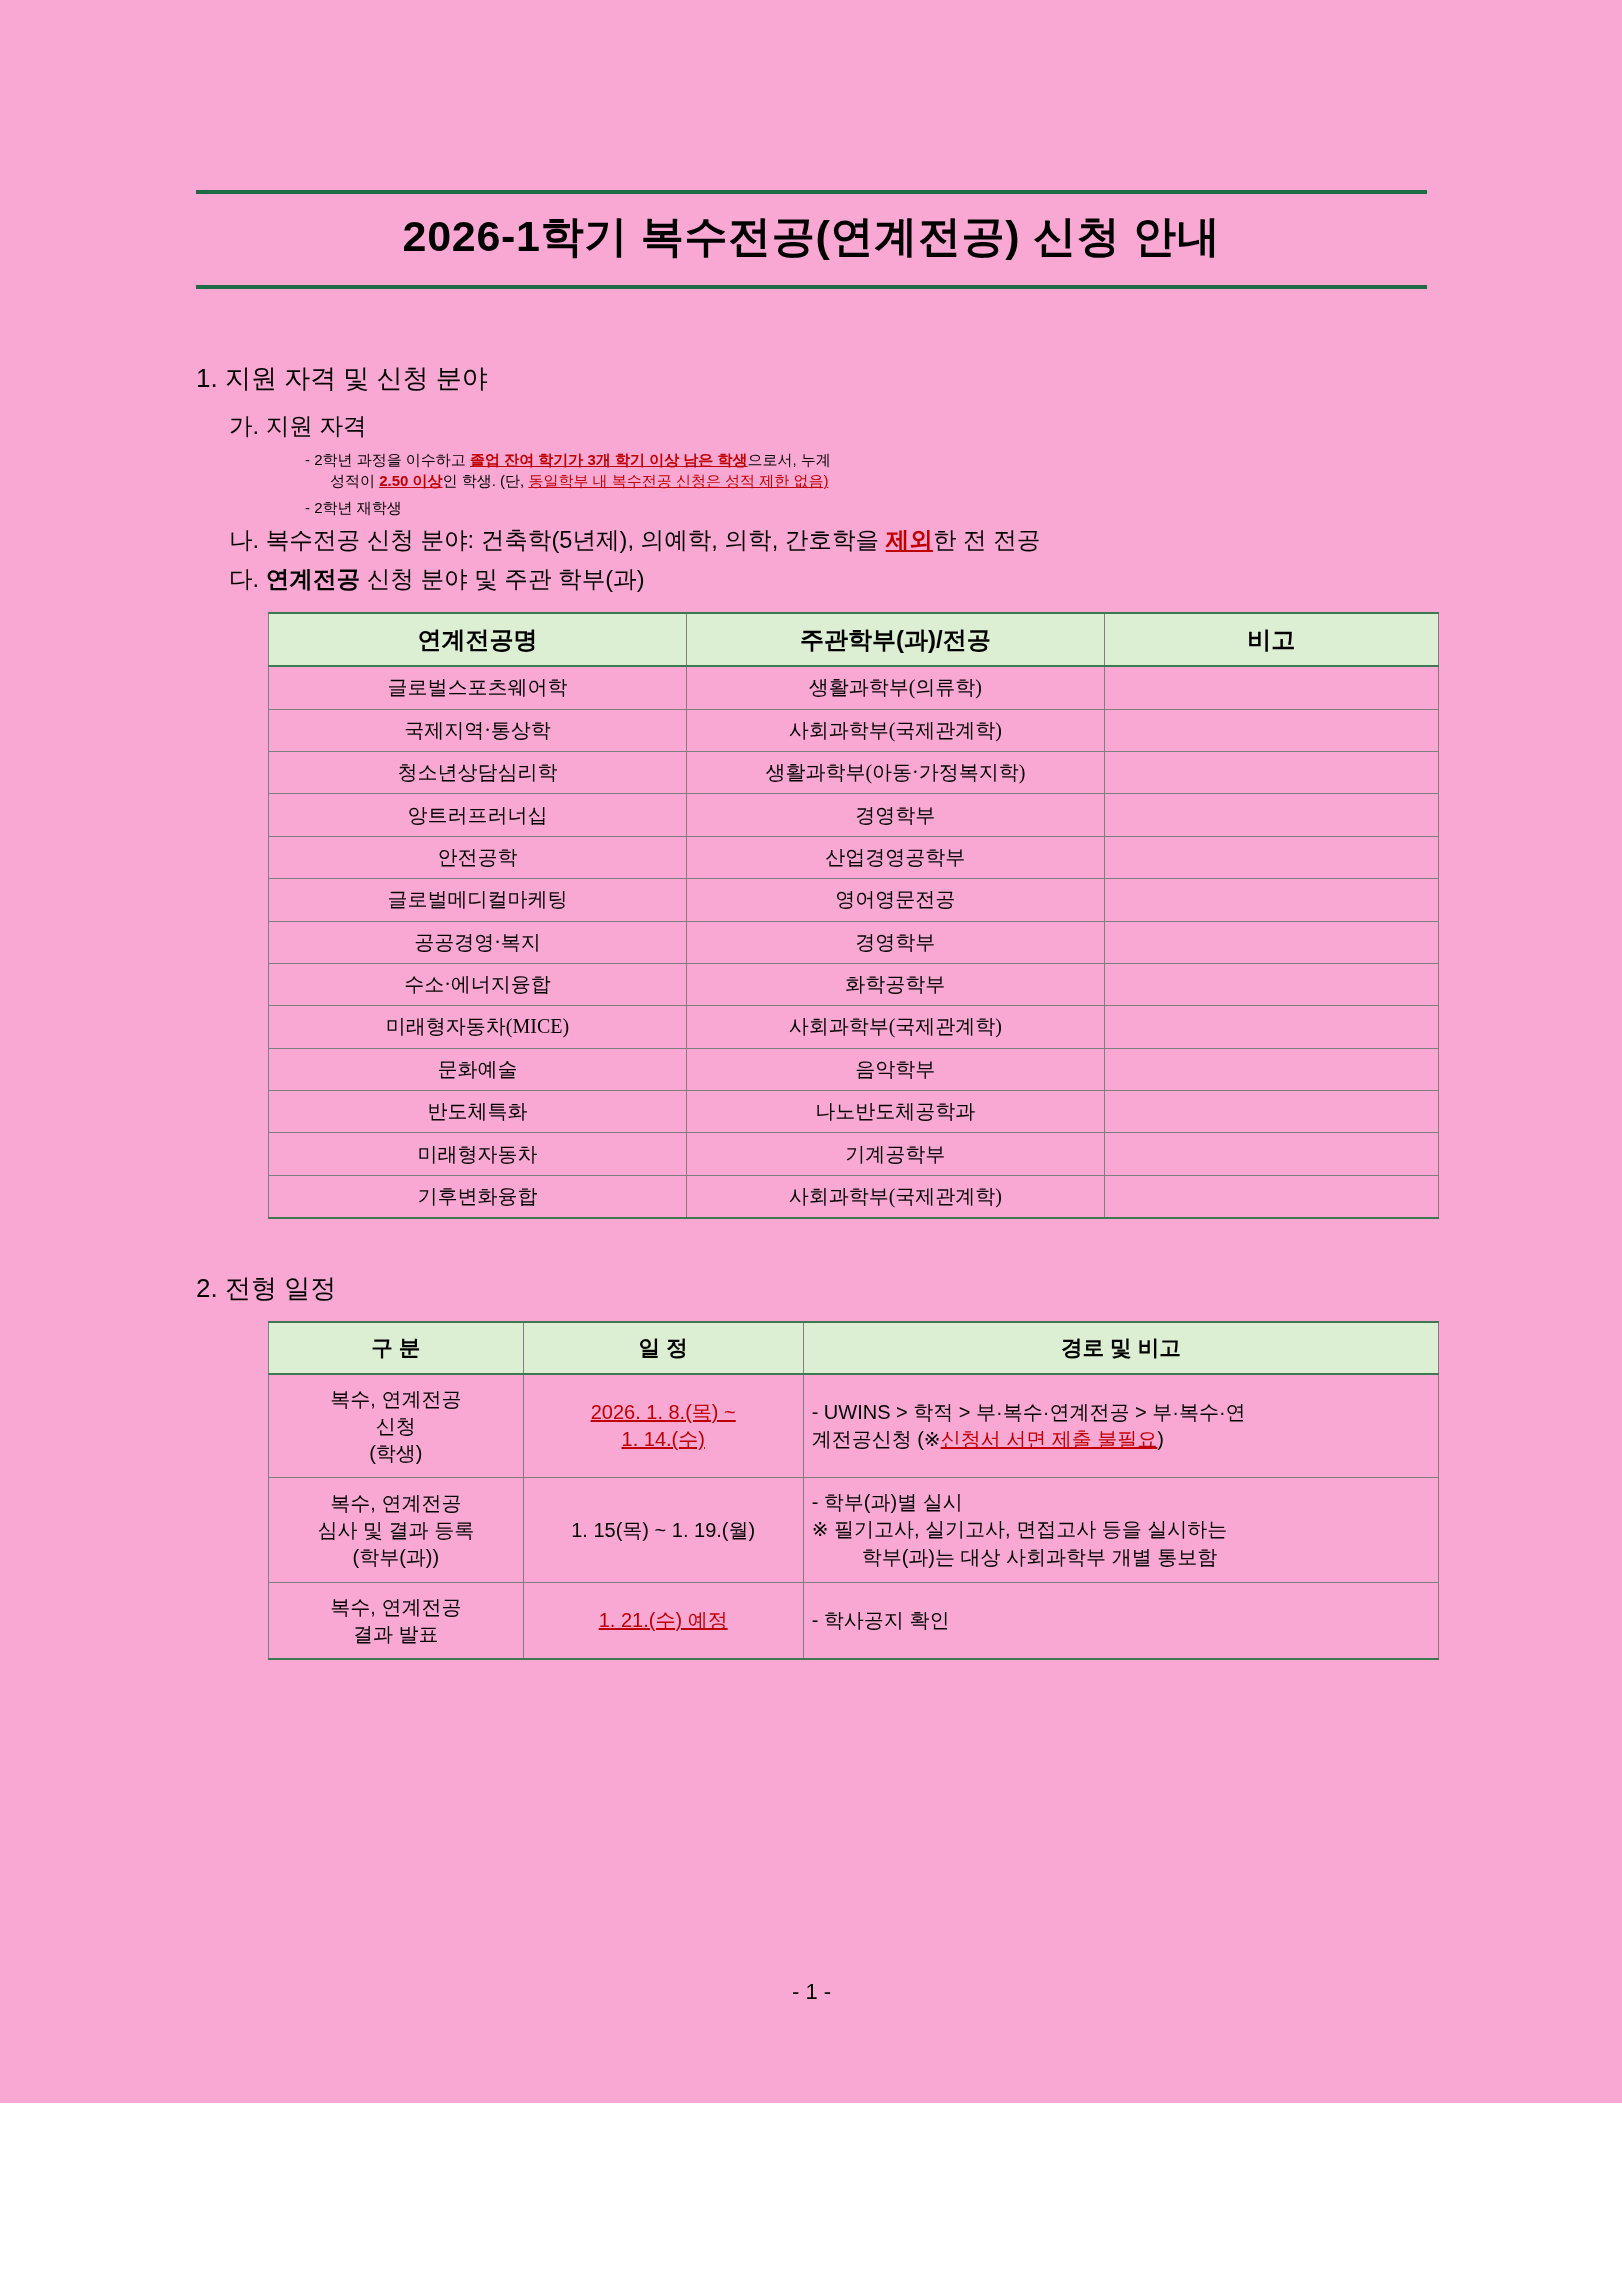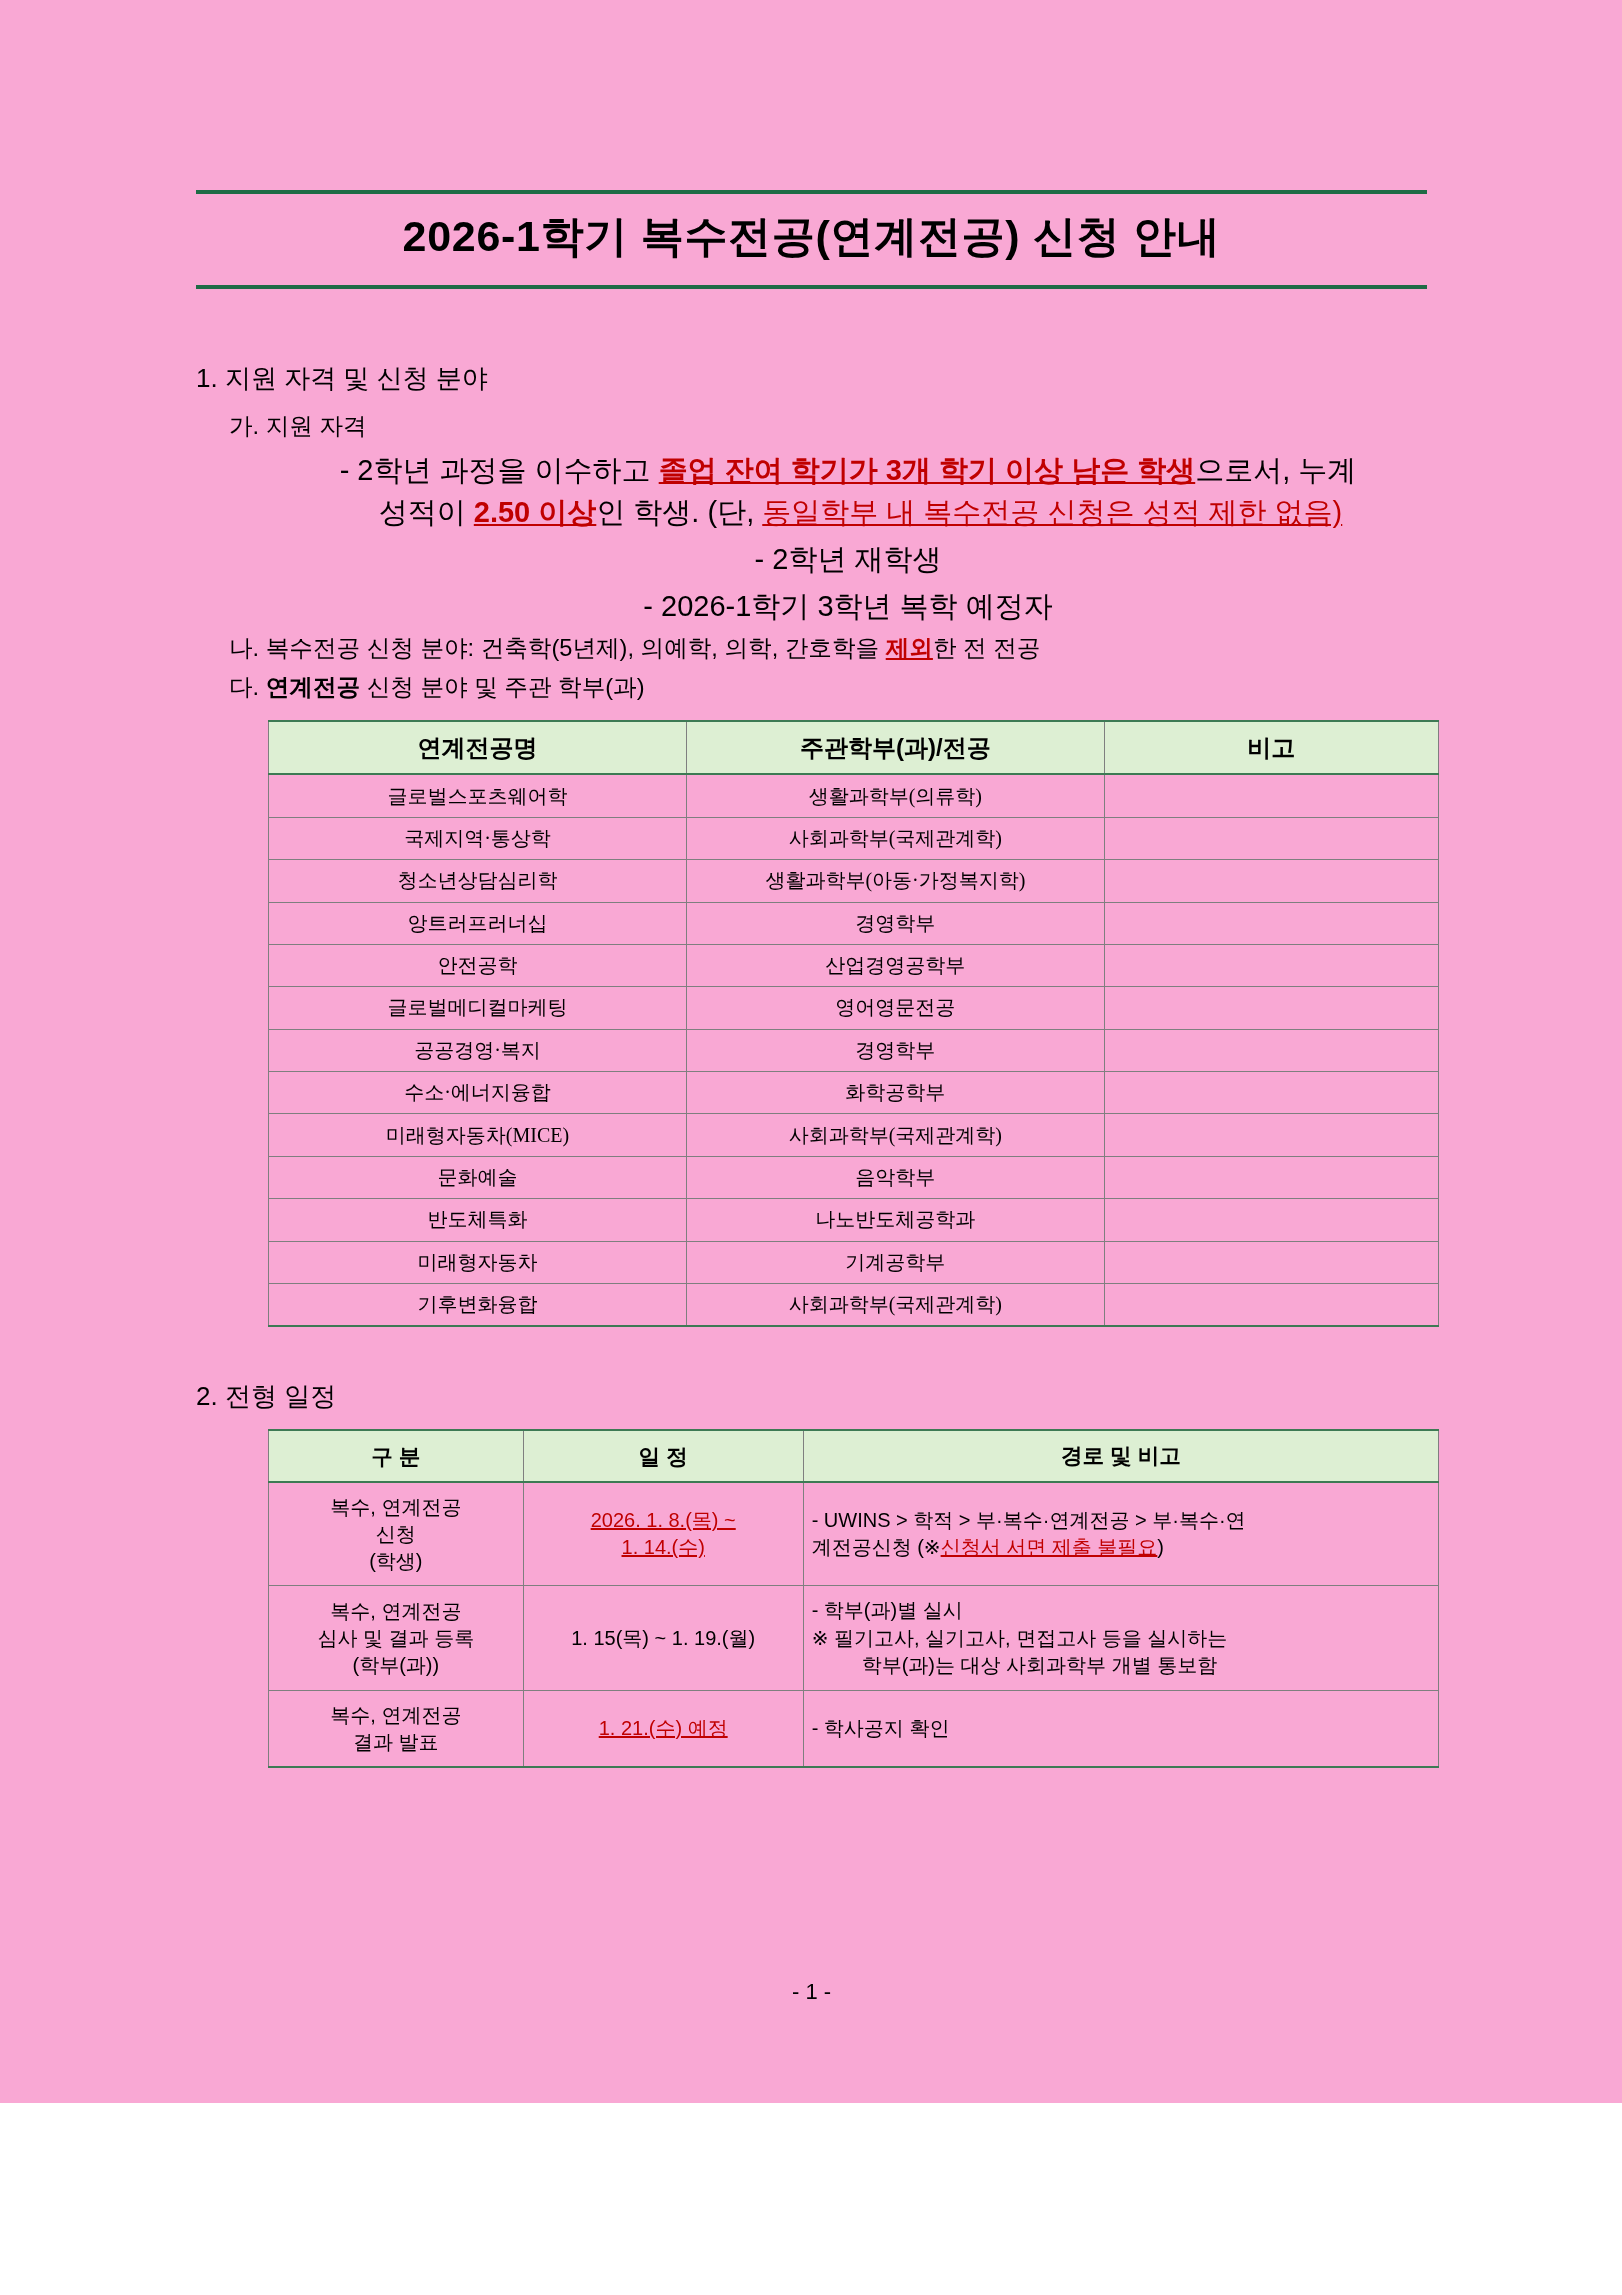--- a/index.html
+++ b/index.html
@@ -42,26 +42,25 @@
     margin: 0 0 14.4px 0;
     font-family: "Liberation Sans", "DejaVu Sans", sans-serif;
   }
   .lvl1 {
     font-size: 23.6px;
     margin-left: 33px;
     margin-bottom: 6.5px;
     font-family: "Liberation Sans", "DejaVu Sans", sans-serif;
   }
   .lvl2 {
-    font-size: 29px;
-    margin-left: 73px;
+    font-size: 15px;
+    margin-left: 109px;
     margin-bottom: 5.2px;
     line-height: 1.45;
     font-family: "Liberation Sans", "DejaVu Sans", sans-serif;
-    text-align: center;
   }
   .lvl2 .cont {
     display: block;
     margin-left: 25px;
   }
   .red-ul {
     color: #c00000;
     text-decoration: underline;
     font-weight: bold;
   }
@@ -175,21 +174,20 @@
     <span>- 2학년 과정을 이수하고</span>
     <span class="red-ul">졸업 잔여 학기가 3개 학기 이상 남은 학생</span><span>으로서, 누계</span>
     <span class="cont">
       <span>성적이</span>
       <span class="red-ul">2.50 이상</span><span>인 학생. (단,</span>
       <span class="red-ul-thin">동일학부 내 복수전공 신청은 성적 제한 없음)</span>
     </span>
   </div>
 
   <div class="lvl2">- 2학년 재학생</div>
-  <div class="lvl2">- 2026-1학기 3학년 복학 예정자</div>
 
   <div class="lvl1">
     <span>나. 복수전공 신청 분야: 건축학(5년제), 의예학, 의학, 간호학을</span>
     <span class="red-ul">제외</span><span>한 전 전공</span>
   </div>
 
   <div class="lvl1">
     <span>다.</span>
     <span class="bold">연계전공</span>
     <span>신청 분야 및 주관 학부(과)</span>

